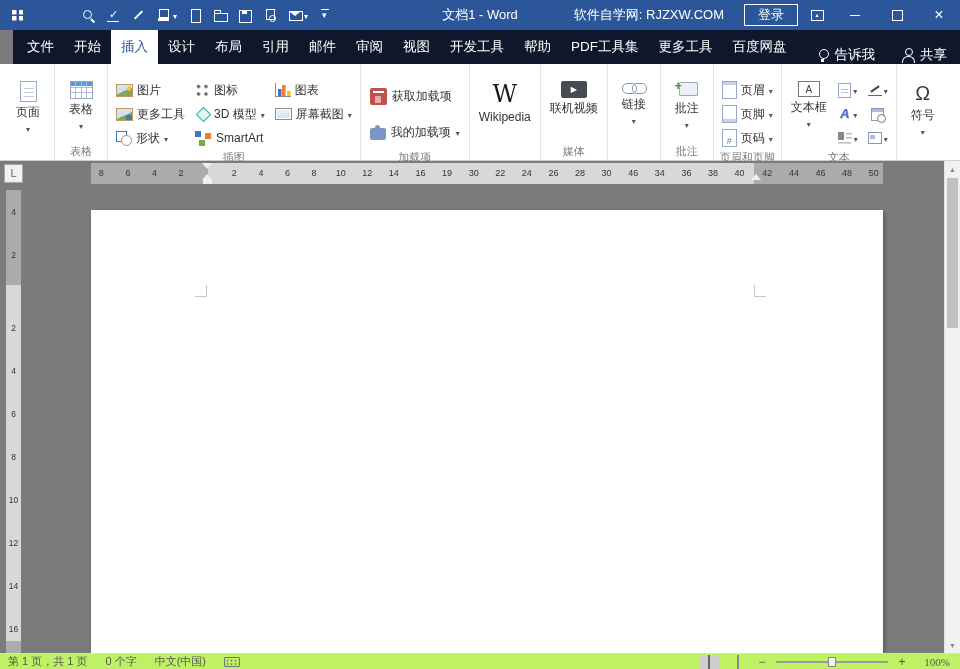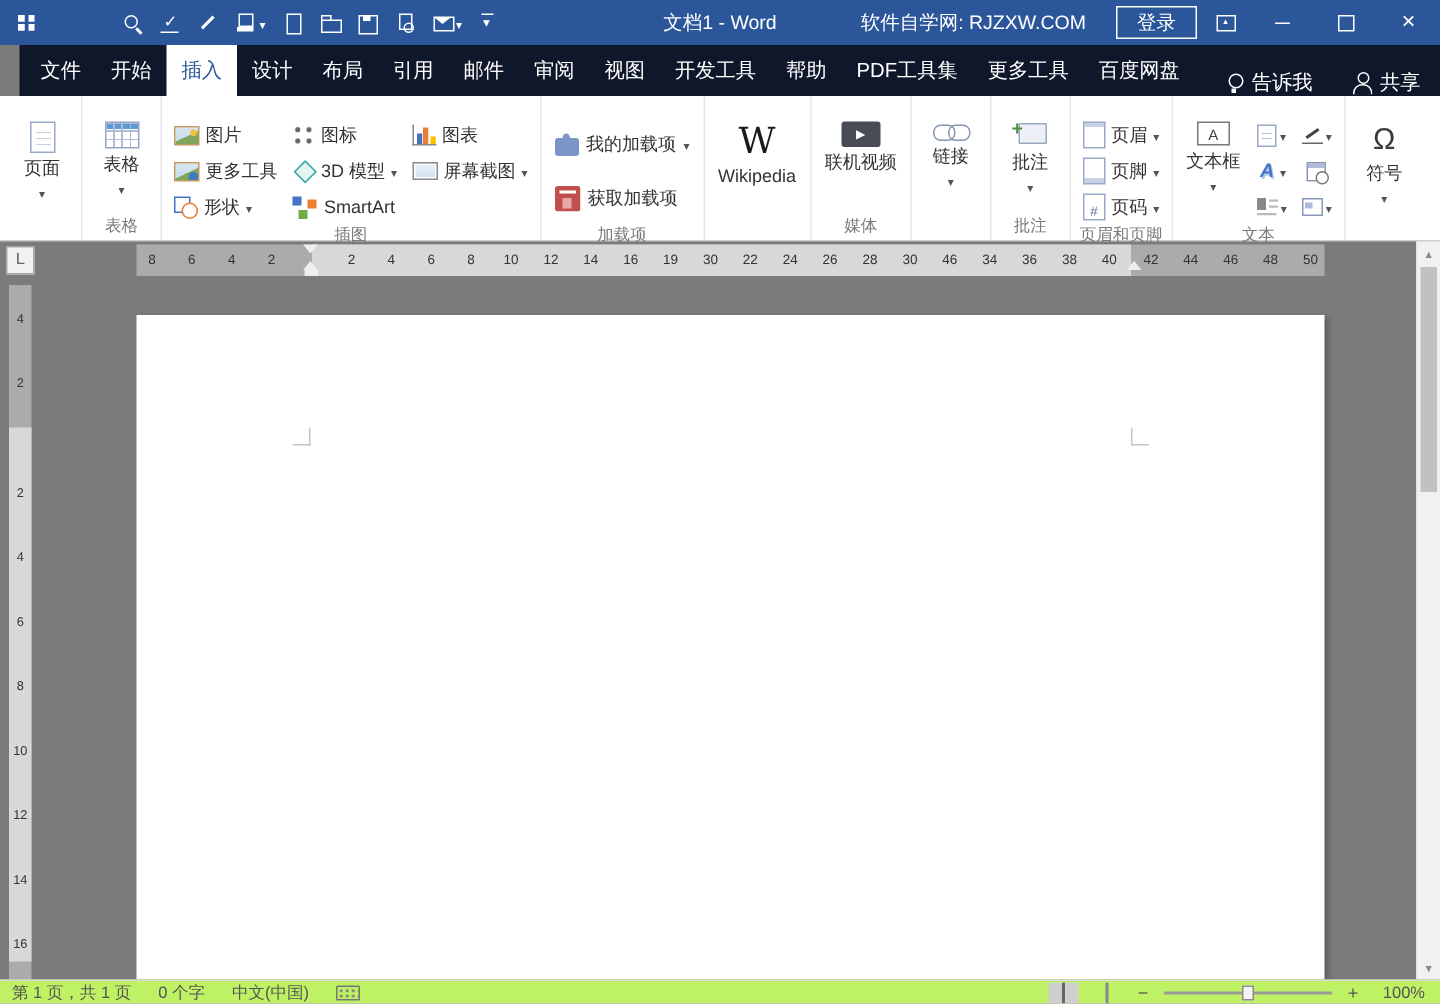--- a/index.html
+++ b/index.html
@@ -170,21 +170,21 @@
 .view-btn{width:20px;height:14px;display:flex;align-items:center;justify-content:center;}
 .view-btn.active{background:#CFCFCF;}
 .v-read::before{content:"";width:11px;height:8px;background:linear-gradient(to right,#888 0 5px,transparent 5px 6px,#888 6px);}
 .v-print::before{content:"";width:8px;height:10px;border:1px solid #666;background:#fff;}
 .v-web::before{content:"";width:11px;height:9px;border:1px solid #888;background:linear-gradient(#B9C9DE 0 3px,#fff 3px);}
 .zoom-sign{width:10px;text-align:center;font-size:12px;}
 .zoom-slider{position:relative;width:112px;height:14px;}
 .zs-track{position:absolute;left:0;top:6.5px;width:112px;height:1.5px;background:#999;}
 .zs-notch{position:absolute;left:55px;top:3.5px;width:1.5px;height:7px;background:#999;}
 .zs-thumb{position:absolute;left:52px;top:2px;width:8px;height:10px;background:#F3F3F3;border:1px solid #8A8A8A;}
-.zoom-label{min-width:34px;text-align:right;}
+.zoom-label{min-width:34px;text-align:right;font-family:Liberation Serif, serif;}
 </style>
 </head>
 <body>
 
 <div class="titlebar">
   <div class="qat">
     <span class="q q-grid qfirst"></span>
     <span class="q q-search"></span>
     <span class="q q-spell"></span>
     <span class="q q-edit"></span>
@@ -309,27 +309,27 @@
         </div>
       </div>
     </div>
     <div class="glabel">插图</div>
   </div>
 
   <div class="rgroup">
     <div class="gbody">
       <div class="smallcol">
         <div class="addinbtn">
+          <span class="ic i-store"></span>
+          <span>获取加载项</span>
+        </div>
+        <div class="addinbtn">
           <span class="ic i-puzzle"></span>
           <span>我的加载项</span>
           <span class="caret-i"></span>
-        </div>
-        <div class="addinbtn">
-          <span class="ic i-store"></span>
-          <span>获取加载项</span>
         </div>
       </div>
     </div>
     <div class="glabel">加载项</div>
   </div>
 
   <div class="rgroup">
     <div class="gbody center">
       <div class="bigbtn">
         <span class="ic i-wiki"></span>

